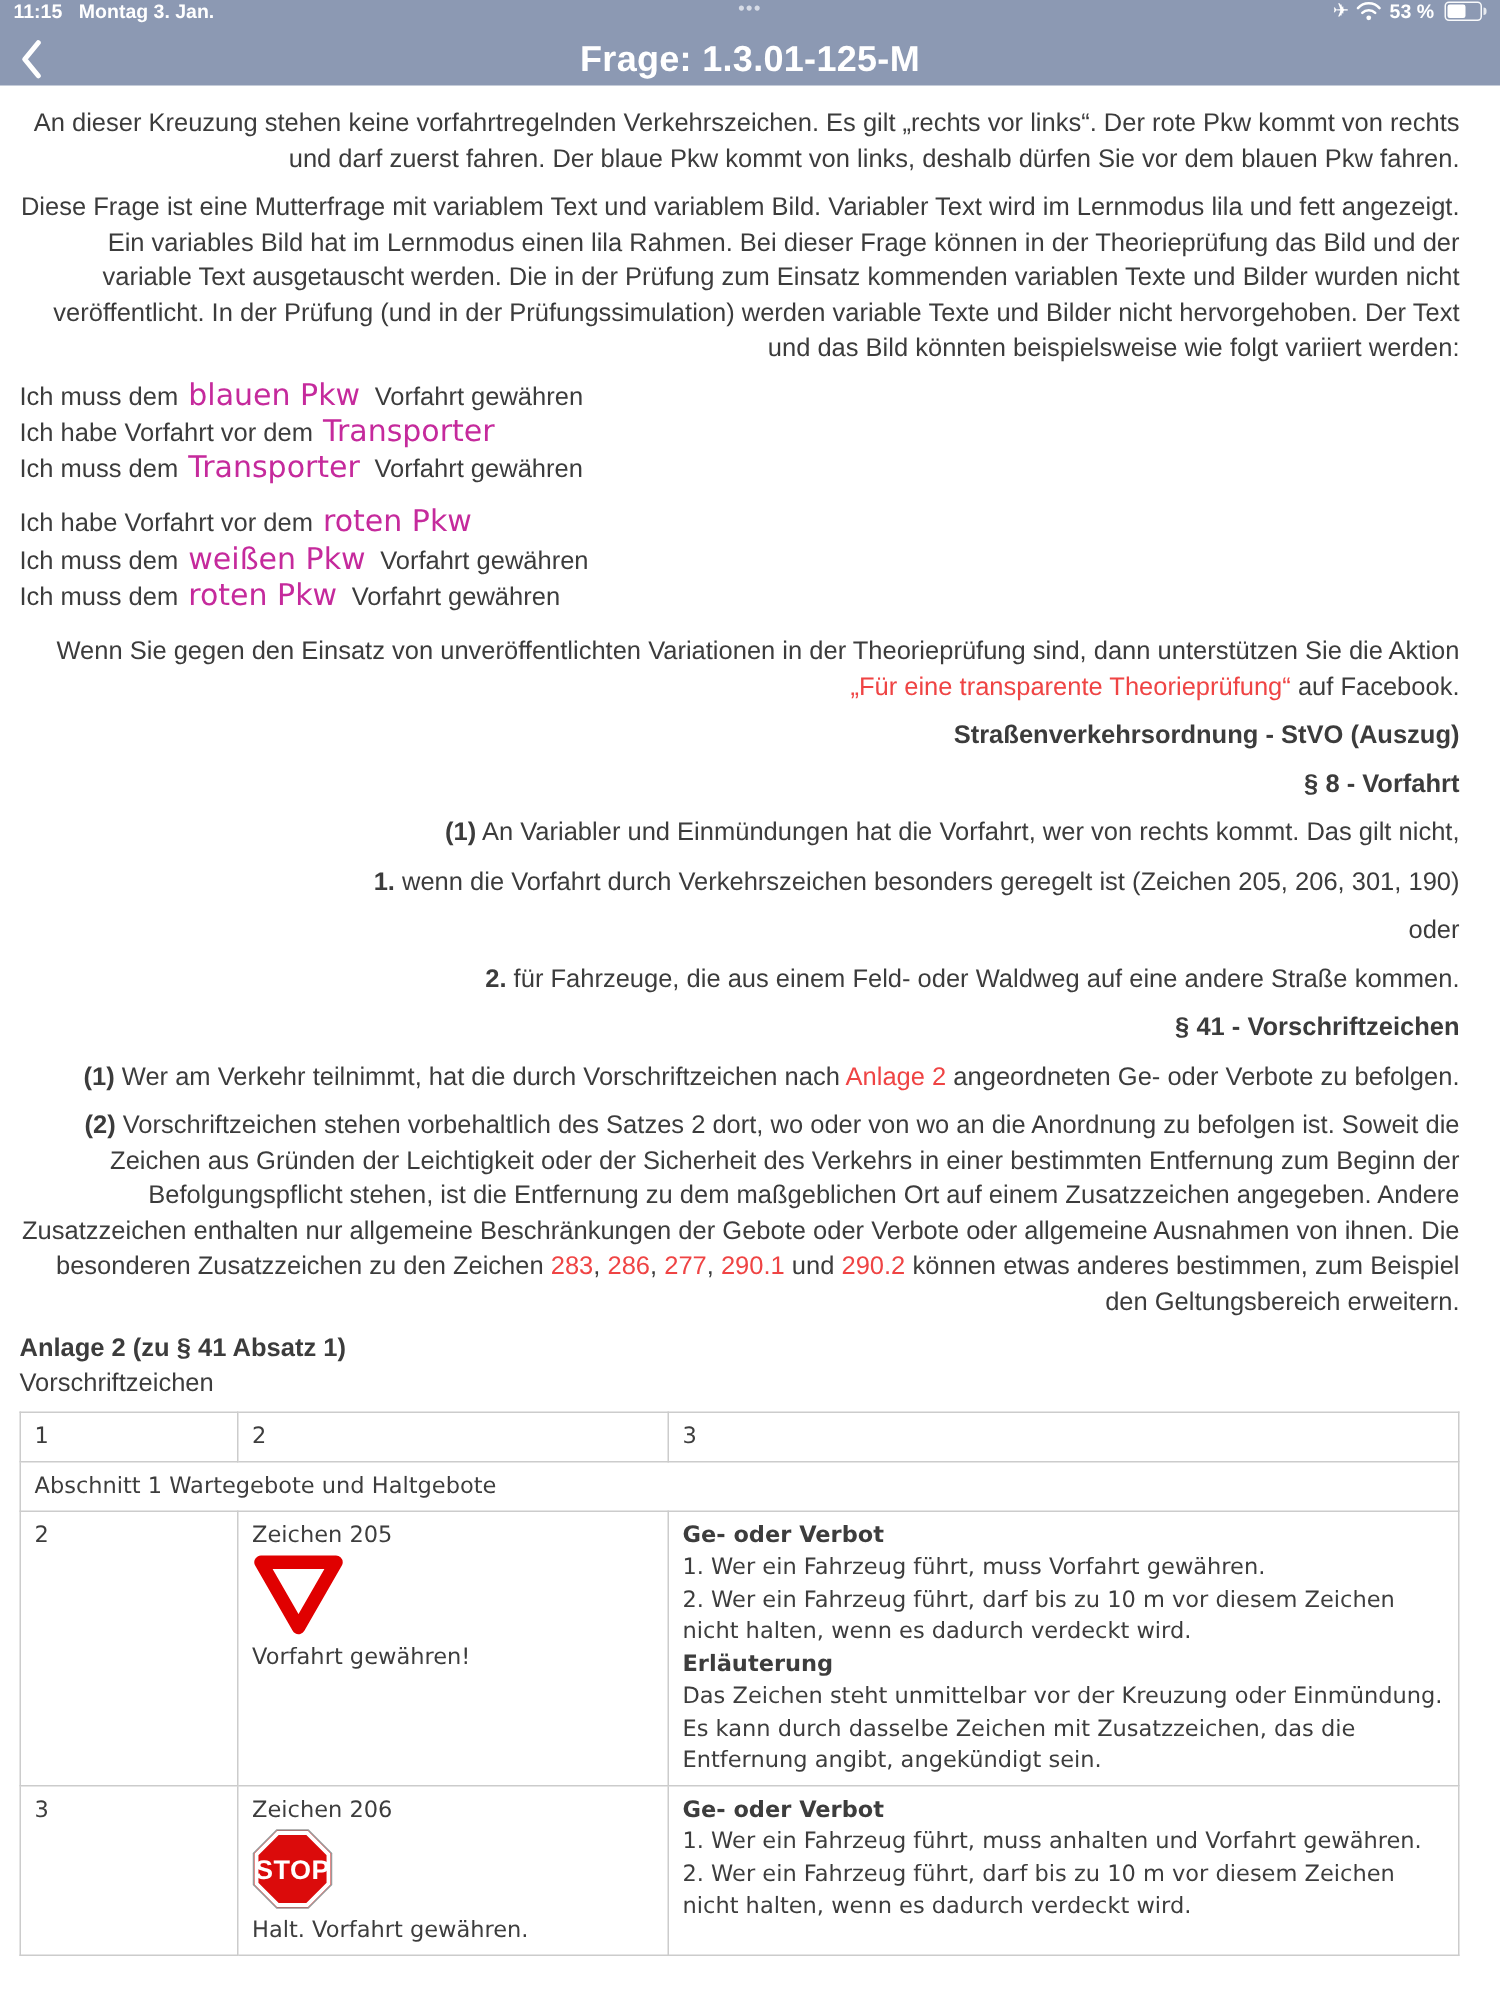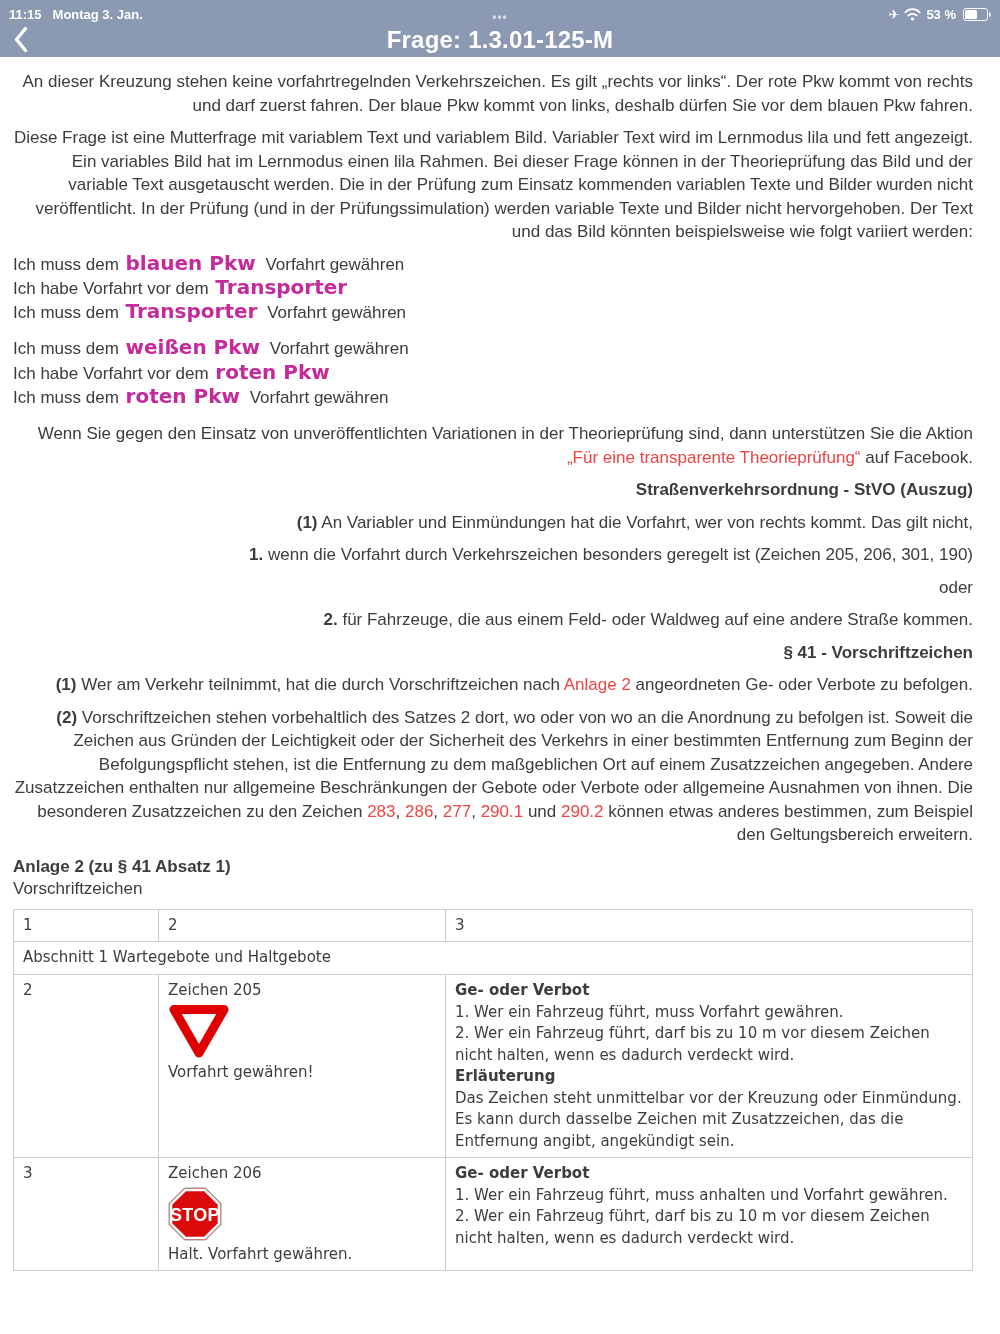--- a/index.html
+++ b/index.html
@@ -2,41 +2,41 @@
 <html><head>
 <meta charset="utf-8">
 <style>
   html,body{margin:0;padding:0;}
   body{
     width:1000px;height:1334px;overflow:hidden;background:#ffffff;
     font-family:"Liberation Sans",sans-serif;color:#3c3c3c;
   }
   
   .topbar{background:#8c99b3;}
-  .statusbar{height:22px;display:flex;align-items:flex-end;color:#fff;font-size:13px;font-weight:700;padding:0 9px;gap:42px;}
+  .statusbar{height:22px;display:flex;align-items:flex-start;color:#fff;font-size:13px;font-weight:700;padding:0 9px;gap:42px;}
   .statusbar .sb-left{flex:1;display:flex;gap:11px;align-items:center;}
   .statusbar .sb-center{flex:0 0 auto;color:#d6dbe6;font-size:12px;letter-spacing:1px;line-height:10px;}
   .statusbar .sb-right{flex:1;display:flex;justify-content:flex-end;align-items:center;gap:5px;}
   .airplane{font-family:"DejaVu Sans",sans-serif;font-size:13px;font-weight:400;line-height:13px;}
   .batt{width:23px;height:11px;border:1px solid rgba(255,255,255,.95);border-radius:3px;position:relative;margin-left:2px;margin-right:3px;}
   .batt .fill{position:absolute;left:1px;top:1px;bottom:1px;width:53%;background:#fff;border-radius:1.5px;}
   .batt:after{content:'';position:absolute;right:-4px;top:2.5px;width:2.5px;height:5px;background:rgba(255,255,255,.8);border-radius:0 2px 2px 0;}
   .navbar{height:35px;position:relative;display:flex;align-items:center;justify-content:center;}
   .back{position:absolute;left:13px;top:4px;width:17px;height:27px;cursor:pointer;}
   .navtitle{color:#fff;font-size:24px;font-weight:700;letter-spacing:.2px;}
   
   .content{padding:13px 27px 0 13px;font-size:17px;line-height:23.5px;}
   .content p{margin:0 0 9px;text-align:right;}
   .just{text-align:justify;}
   .h{font-weight:700;}
   .vargroup{margin:0 0 12px;}
   .varline{line-height:24.3px;}
   .seg-b{font-weight:700;}
   .seg-link{color:#ef4444;font-weight:400;cursor:pointer;}
-  .seg-var{color:#c52a9c;font-weight:700;font-family:"DejaVu Sans",sans-serif;font-size:20px;line-height:20px;margin:0 5px 0 2px;}
+  .seg-var{color:#c52a9c;font-weight:400;font-family:"DejaVu Sans",sans-serif;font-size:20px;line-height:20px;margin:0 5px 0 2px;}
   .anlage{margin:2px 0 8px;line-height:22.5px;}
   
   table.anlage2{border-collapse:collapse;width:100%;table-layout:fixed;
     font-family:"DejaVu Sans",sans-serif;font-size:15px;color:#3d3d3d;}
   table.anlage2 td{border:1px solid #cccccc;vertical-align:top;padding:5px 9px;line-height:21.5px;}
   tr.numrow td{height:21px;}
   tr.headrow td{height:44px;}
   tr.sectionrow td{height:22px;}
   .signcell .zlabel{margin-bottom:2px;}
   .signcell svg{display:block;margin:2px 0 3px 0;}
@@ -78,28 +78,29 @@
 <div class="content">
   <p class="just">An dieser Kreuzung stehen keine vorfahrtregelnden Verkehrszeichen. Es gilt „rechts vor links“. Der rote Pkw kommt von rechts und darf zuerst fahren. Der blaue Pkw kommt von links, deshalb dürfen Sie vor dem blauen Pkw fahren.</p>
   <p class="just">Diese Frage ist eine Mutterfrage mit variablem Text und variablem Bild. Variabler Text wird im Lernmodus lila und fett angezeigt. Ein variables Bild hat im Lernmodus einen lila Rahmen. Bei dieser Frage können in der Theorieprüfung das Bild und der variable Text ausgetauscht werden. Die in der Prüfung zum Einsatz kommenden variablen Texte und Bilder wurden nicht veröffentlicht. In der Prüfung (und in der Prüfungssimulation) werden variable Texte und Bilder nicht hervorgehoben. Der Text und das Bild könnten beispielsweise wie folgt variiert werden:</p>
 
   <div class="vargroup">
     <div class="varline"><span>Ich muss dem </span><span class="seg-var">blauen Pkw</span><span> Vorfahrt gewähren</span></div>
     <div class="varline"><span>Ich habe Vorfahrt vor dem </span><span class="seg-var">Transporter</span></div>
     <div class="varline"><span>Ich muss dem </span><span class="seg-var">Transporter</span><span> Vorfahrt gewähren</span></div>
   </div>
   <div class="vargroup">
+    <div class="varline"><span>Ich habe Vorfahrt vor dem </span><span class="seg-var">roten Pkw</span></div>
     <div class="varline"><span>Ich muss dem </span><span class="seg-var">weißen Pkw</span><span> Vorfahrt gewähren</span></div>
-    <div class="varline"><span>Ich habe Vorfahrt vor dem </span><span class="seg-var">roten Pkw</span></div>
     <div class="varline"><span>Ich muss dem </span><span class="seg-var">roten Pkw</span><span> Vorfahrt gewähren</span></div>
   </div>
 
   <p class="just"><span>Wenn Sie gegen den Einsatz von unveröffentlichten Variationen in der Theorieprüfung sind, dann unterstützen Sie die Aktion </span><span class="seg-link">„Für eine transparente Theorieprüfung“</span><span> auf Facebook.</span></p>
 
   <p class="h">Straßenverkehrsordnung - StVO (Auszug)</p>
+  <p class="h">§ 8 - Vorfahrt</p>
   <p><span class="seg-b">(1)</span><span> An Variabler und Einmündungen hat die Vorfahrt, wer von rechts kommt. Das gilt nicht,</span></p>
   <p><span class="seg-b">1.</span><span> wenn die Vorfahrt durch Verkehrszeichen besonders geregelt ist (Zeichen 205, 206, 301, 190)</span></p>
   <p>oder</p>
   <p><span class="seg-b">2.</span><span> für Fahrzeuge, die aus einem Feld- oder Waldweg auf eine andere Straße kommen.</span></p>
 
   <p class="h">§ 41 - Vorschriftzeichen</p>
   <p><span class="seg-b">(1)</span><span> Wer am Verkehr teilnimmt, hat die durch Vorschriftzeichen nach </span><span class="seg-link">Anlage 2</span><span> angeordneten Ge- oder Verbote zu befolgen.</span></p>
   <p class="just"><span class="seg-b">(2)</span><span> Vorschriftzeichen stehen vorbehaltlich des Satzes 2 dort, wo oder von wo an die Anordnung zu befolgen ist. Soweit die Zeichen aus Gründen der Leichtigkeit oder der Sicherheit des Verkehrs in einer bestimmten Entfernung zum Beginn der Befolgungspflicht stehen, ist die Entfernung zu dem maßgeblichen Ort auf einem Zusatzzeichen angegeben. Andere Zusatzzeichen enthalten nur allgemeine Beschränkungen der Gebote oder Verbote oder allgemeine Ausnahmen von ihnen. Die besonderen Zusatzzeichen zu den Zeichen </span><span class="seg-link">283</span><span>, </span><span class="seg-link">286</span><span>, </span><span class="seg-link">277</span><span>, </span><span class="seg-link">290.1</span><span> und </span><span class="seg-link">290.2</span><span> können etwas anderes bestimmen, zum Beispiel den Geltungsbereich erweitern.</span></p>
 
   <div class="anlage">

